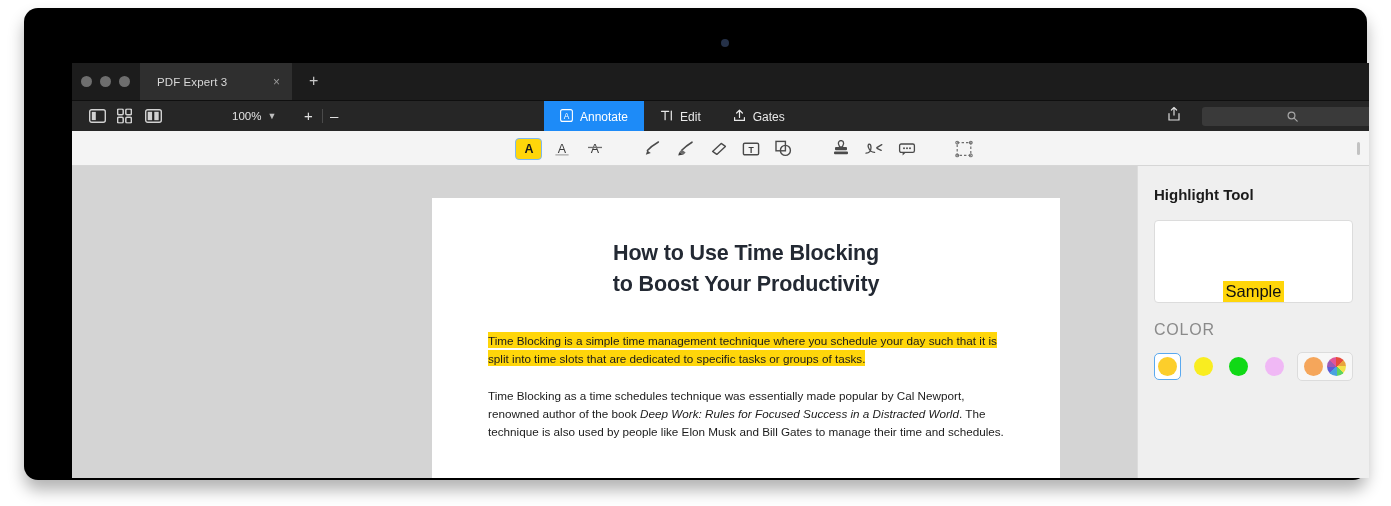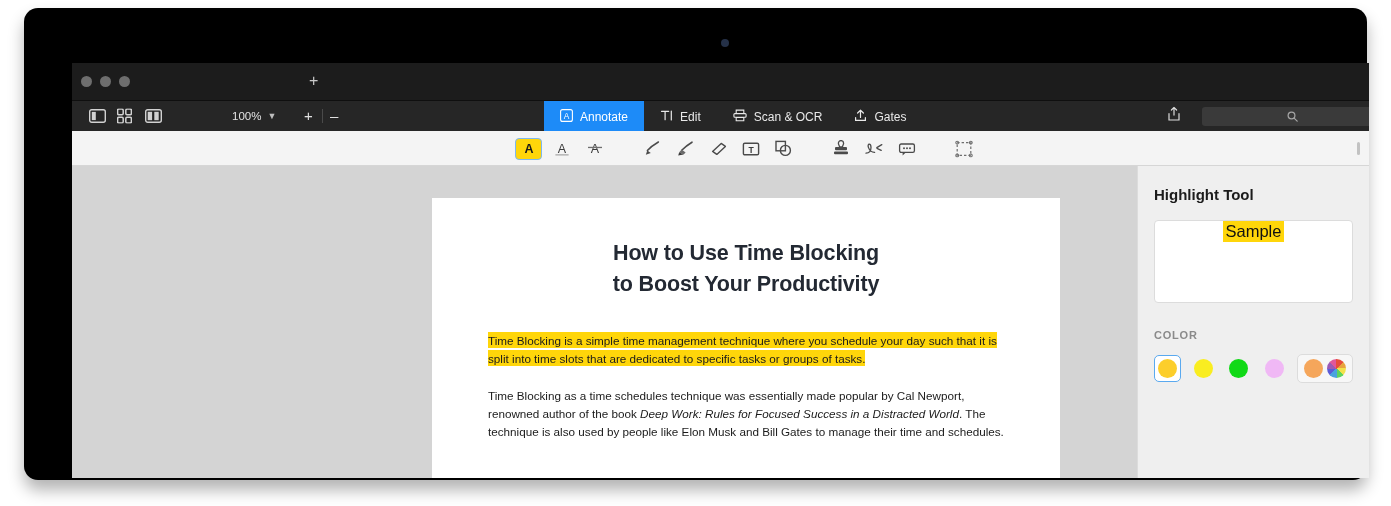--- a/index.html
+++ b/index.html
@@ -201,31 +201,30 @@
   }
   #inspector-title {
     font-size: 15px; font-weight: bold; color: #1c1c1c;
   }
   #sample-preview {
     margin-top: 17px;
     height: 83px;
     background: #ffffff;
     border: 1px solid #dcdcdc;
     border-radius: 4px;
-    display: flex; align-items: flex-start; justify-content: center;
+    display: flex; align-items: flex-end; justify-content: center;
   }
   #sample-text {
     font-size: 16.5px; color: #111111;
     background: #ffd60a; padding: 1px 3px;
   }
   #color-section-label {
-    margin-top: 26px;
-    font-size: 11px; color: #8a8a8a;
+    margin-top: 18px;
+    font-size: 16px; color: #8a8a8a;
     letter-spacing: 0.8px;
-    font-weight: bold;
   }
   #color-row {
     margin-top: 13px;
     display: flex; align-items: center;
   }
   .swatch-wrap {
     width: 27px; height: 27px;
     display: flex; align-items: center; justify-content: center;
     margin-right: 9px;
     border-radius: 5px;
@@ -259,20 +258,24 @@
   <div id="camera-notch"></div>
 
   <div id="app-window">
 
     <div id="tab-bar">
       <div id="traffic-lights">
         <div class="traffic-dot"></div>
         <div class="traffic-dot"></div>
         <div class="traffic-dot"></div>
       </div>
+      <div id="doc-tab">
+        <span id="doc-tab-label">PDF Expert 3</span>
+        <span id="doc-tab-close">×</span>
+      </div>
       <div id="new-tab-button">+</div>
     </div>
 
     <div id="main-toolbar">
 
       <div class="tb-icon-btn" id="view-sidebar-btn">
         <svg width="17" height="14" viewBox="0 0 17 14">
           <rect x="0.7" y="0.7" width="15.6" height="12.6" rx="2" fill="none" stroke="#d2d2d2" stroke-width="1.4"></rect>
           <rect x="2.8" y="2.9" width="4" height="8.2" fill="#d2d2d2"></rect>
         </svg>
@@ -317,30 +320,20 @@
 
         <div class="mode-tab">
           <span>
             <svg width="13" height="13" viewBox="0 0 13 13">
               <path d="M1.5 2.3h7.2M5.1 2.3v8.4M11.3 2.1v8.8" stroke="#e9e9e9" stroke-width="1.2" fill="none" stroke-linecap="round"></path>
             </svg>
           </span>
           <span>Edit</span>
         </div>
 
-        <div class="mode-tab">
-          <span>
-            <svg width="14" height="13" viewBox="0 0 14 13">
-              <path d="M3.2 1.1h7.6v3.4H3.2z" fill="none" stroke="#e9e9e9" stroke-width="1.1"></path>
-              <rect x="0.9" y="4.6" width="12.2" height="3.6" rx="1" fill="none" stroke="#e9e9e9" stroke-width="1.1"></rect>
-              <path d="M3.2 8.5h7.6v3.3H3.2z" fill="none" stroke="#e9e9e9" stroke-width="1.1"></path>
-            </svg>
-          </span>
-          <span>Scan &amp; OCR</span>
-        </div>
 
         <div class="mode-tab">
           <span>
             <svg width="13" height="13" viewBox="0 0 13 13">
               <path d="M6.5 1.2v7.3M3.6 4.0L6.5 1.2 9.4 4.0" stroke="#e9e9e9" stroke-width="1.2" fill="none" stroke-linecap="round" stroke-linejoin="round"></path>
               <path d="M1.6 8.6v2.7h9.8V8.6" stroke="#e9e9e9" stroke-width="1.2" fill="none" stroke-linecap="round"></path>
             </svg>
           </span>
           <span>Gates</span>
         </div>

